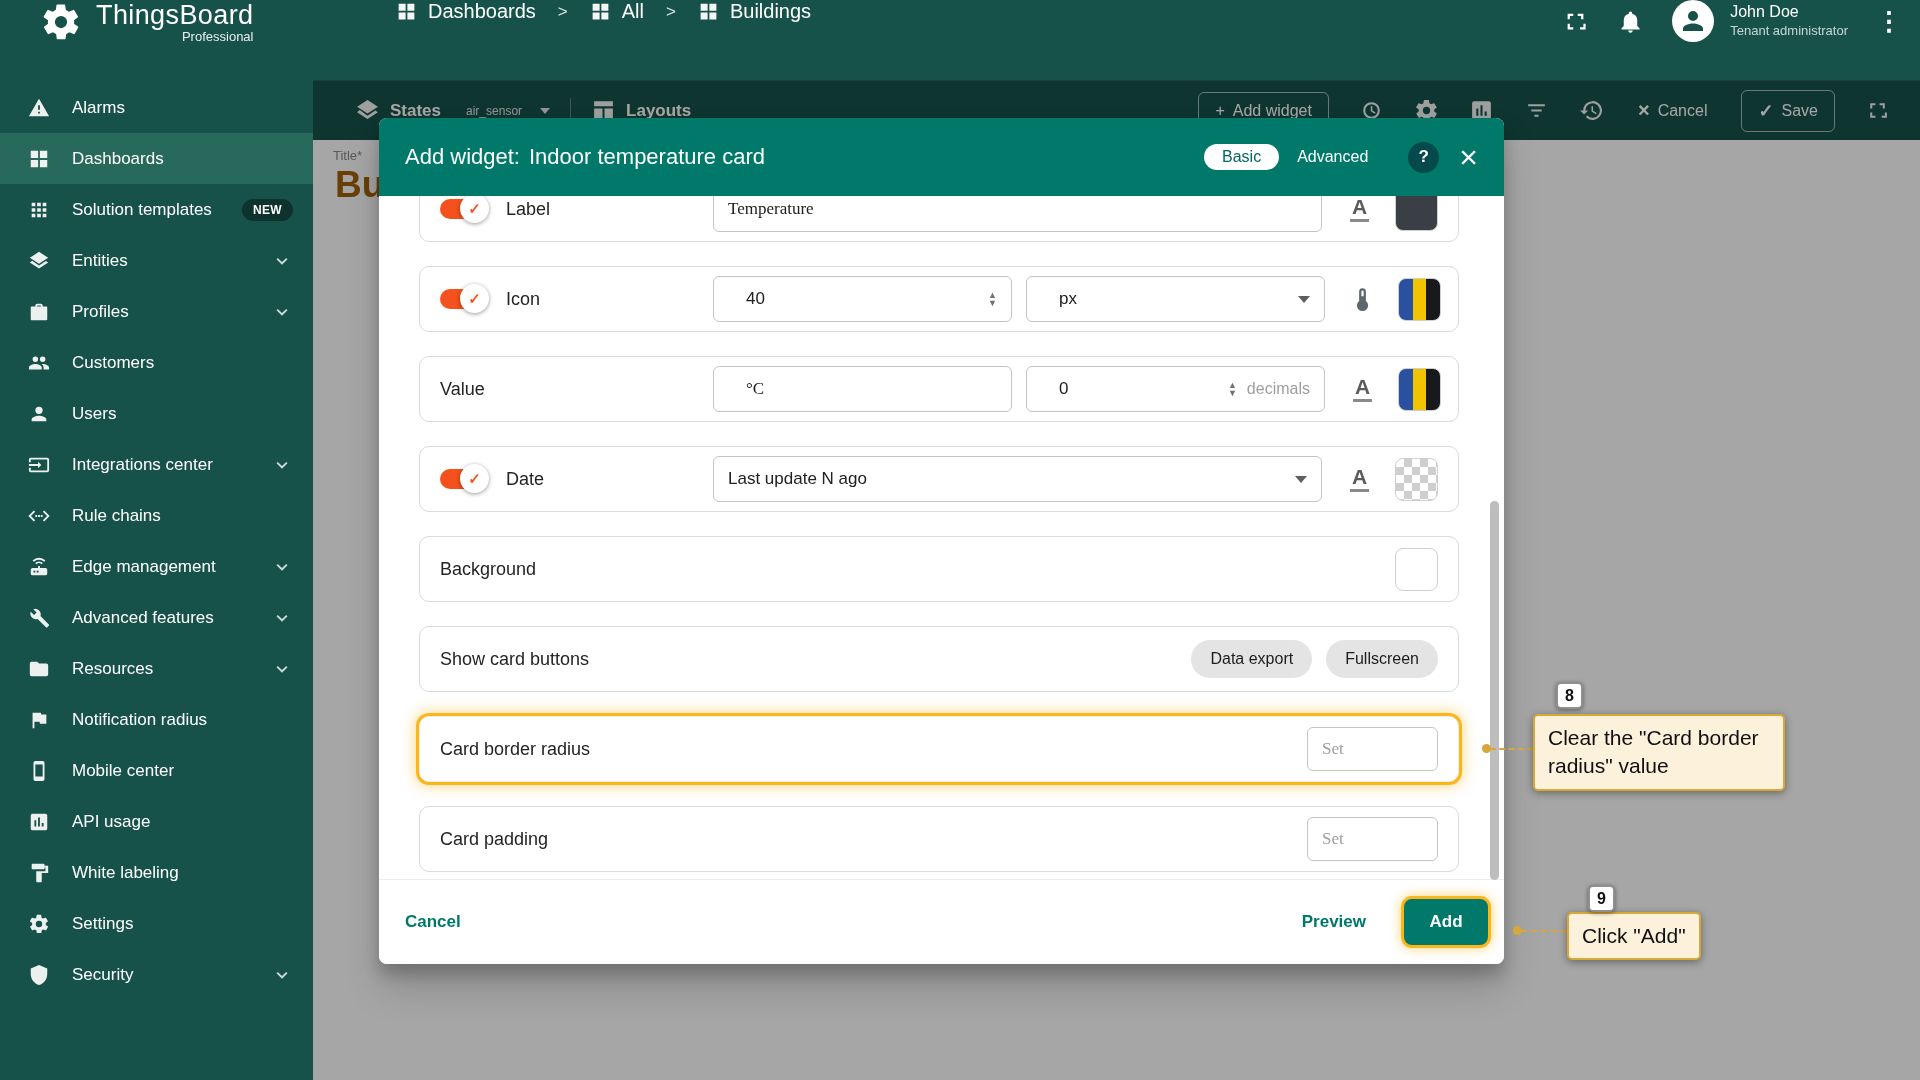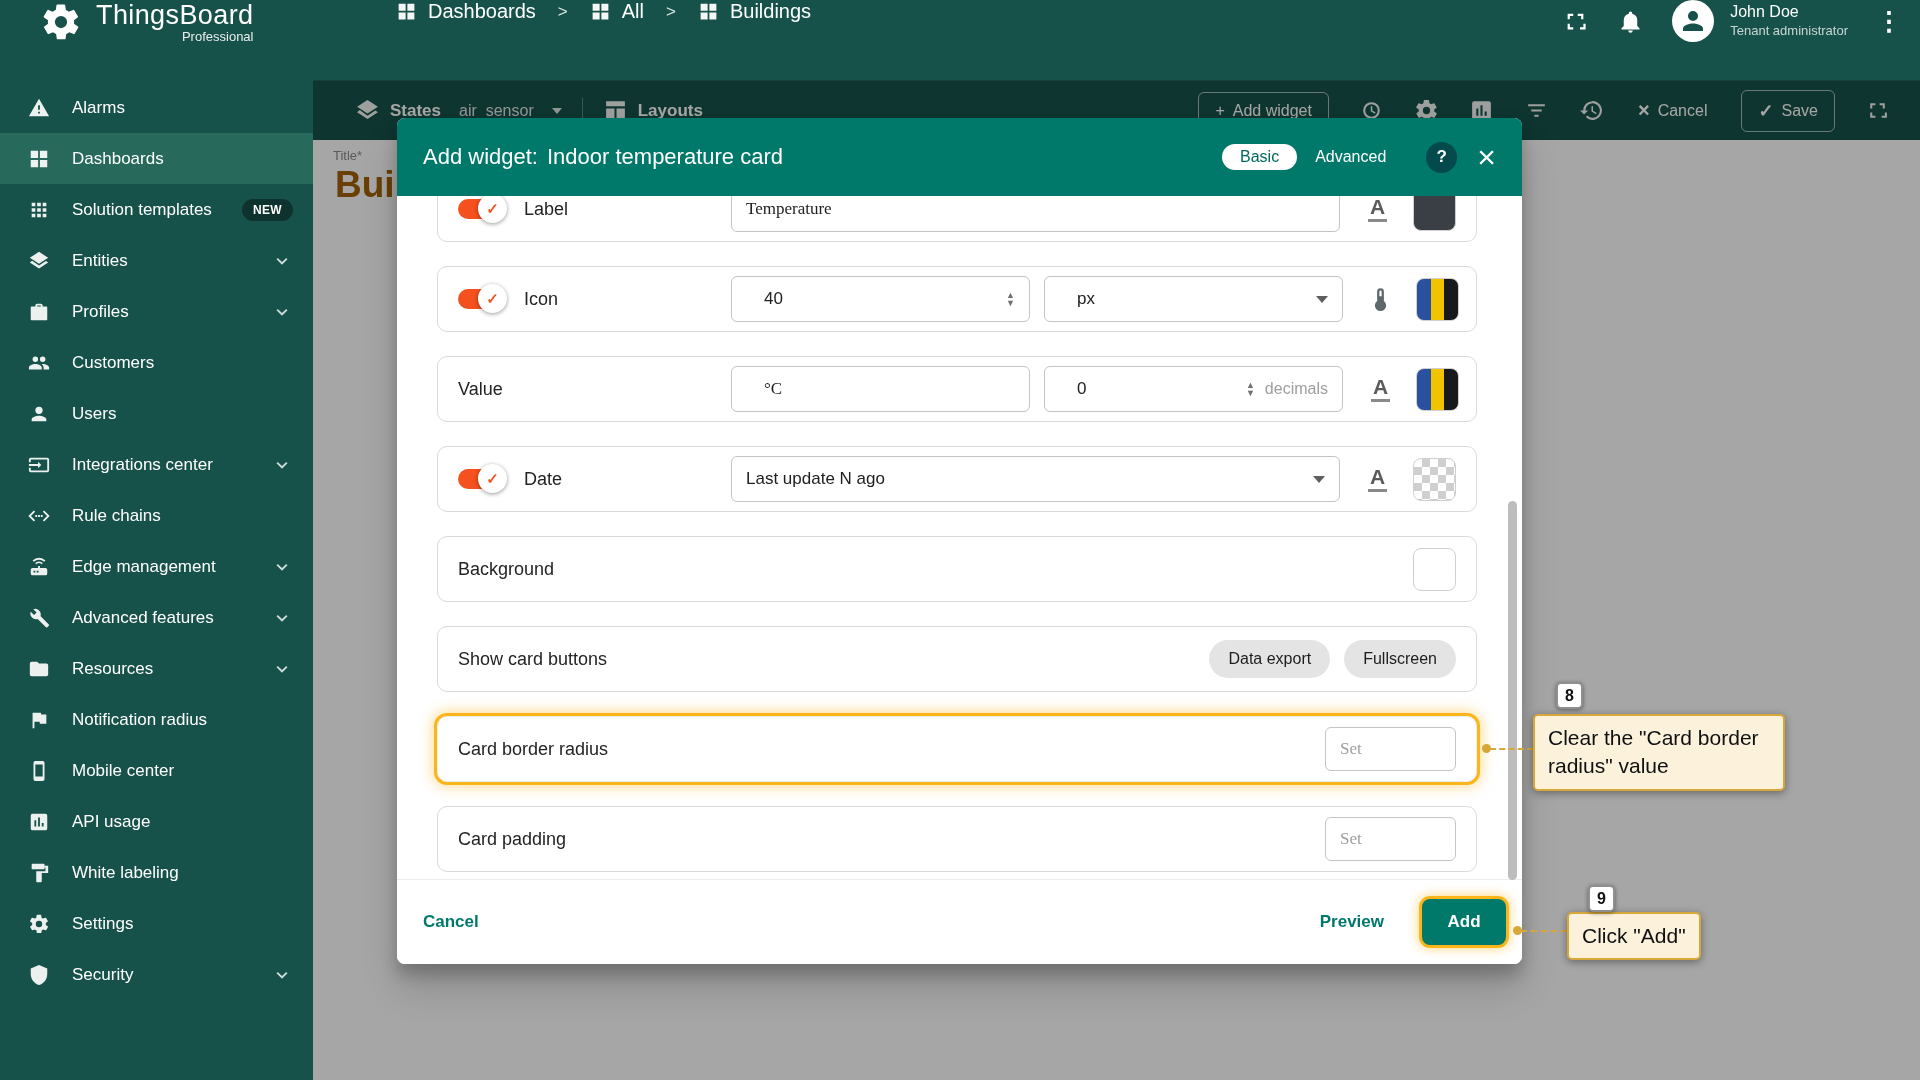--- a/index.html
+++ b/index.html
@@ -47,21 +47,21 @@
     padding:4px 11px; margin-left:8px; letter-spacing:.4px; }
   .sb-chev { margin-left:auto; opacity:.85; }
   .sb-chev svg { width:19px; height:19px; }
 
   
   .toolbar { position:absolute; left:313px; top:80px; right:0; height:60px;
     background:var(--brand-dark,#17524a); color:#fff; display:flex; align-items:center;
     padding:0 30px 0 42px; z-index:8; border-top:1px solid rgba(255,255,255,.08); }
   .tb-left { display:flex; align-items:center; }
   .tb-states { display:flex; align-items:center; gap:10px; font-size:17px; font-weight:600; }
-  .tb-states-value { font-size:16px; font-weight:400; opacity:.85; margin-left:8px; }
+  .tb-states-value { font-size:12px; font-weight:400; opacity:.85; margin-left:15px; }
   .tb-caret { width:0; height:0; border-left:5px solid transparent; border-right:5px solid transparent;
     border-top:6px solid rgba(255,255,255,.85); margin-left:8px; }
   .tb-divider { width:1px; height:26px; background:rgba(255,255,255,.3); margin:0 20px; }
   .tb-layouts { display:flex; align-items:center; gap:10px; font-size:17px; font-weight:600; }
   .tb-right { margin-left:auto; display:flex; align-items:center; gap:30px; }
   .tb-btn { display:flex; align-items:center; gap:8px; border:1px solid rgba(255,255,255,.6);
     border-radius:6px; padding:9px 16px; font-size:16px; font-weight:500; white-space:nowrap; }
   .tb-btn.plain { border:none; padding:9px 4px; }
   .tb-ic svg { width:25px; height:25px; opacity:.95; }
   .tb-x { font-size:20px; font-weight:700; }
@@ -69,21 +69,21 @@
 
   
   .canvas { position:absolute; left:313px; top:140px; right:0; bottom:0; background:#fff; z-index:1; }
   .canvas-title-label { position:absolute; left:20px; top:8px; font-size:13px; color:#8a8a8a; }
   .canvas-title-value { position:absolute; left:22px; top:24px; font-size:37px; font-weight:600; color:#a16207; }
 
   .backdrop { position:absolute; left:313px; top:80px; right:0; bottom:0;
     background:rgba(0,0,0,.35); z-index:20; }
 
   
-  .modal { position:absolute; left:397px; top:118px; width:1125px; height:846px; background:#fff;
+  .modal { position:absolute; left:379px; top:118px; width:1125px; height:846px; background:#fff;
     border-radius:8px; overflow:hidden; z-index:30; display:flex; flex-direction:column;
     box-shadow:0 11px 15px rgba(0,0,0,.2), 0 24px 38px rgba(0,0,0,.16); }
   .m-hdr { height:78px; flex:none; background:var(--modal-header,#00796b); color:#fff;
     display:flex; align-items:center; padding:0 26px; }
   .m-title { font-size:22px; font-weight:500; display:flex; gap:9px; }
   .m-tabs { margin-left:auto; display:flex; align-items:center; }
   .m-tab { font-size:16px; font-weight:500; padding:4px 18px; border-radius:19px; color:#fff; }
   .m-tab.active { background:#fff; color:#00695c; }
   .m-help { width:31px; height:31px; border-radius:50%; background:rgba(8,35,50,.55); color:#fff;
     display:flex; align-items:center; justify-content:center; font-size:17px; font-weight:700; margin-left:22px; }

